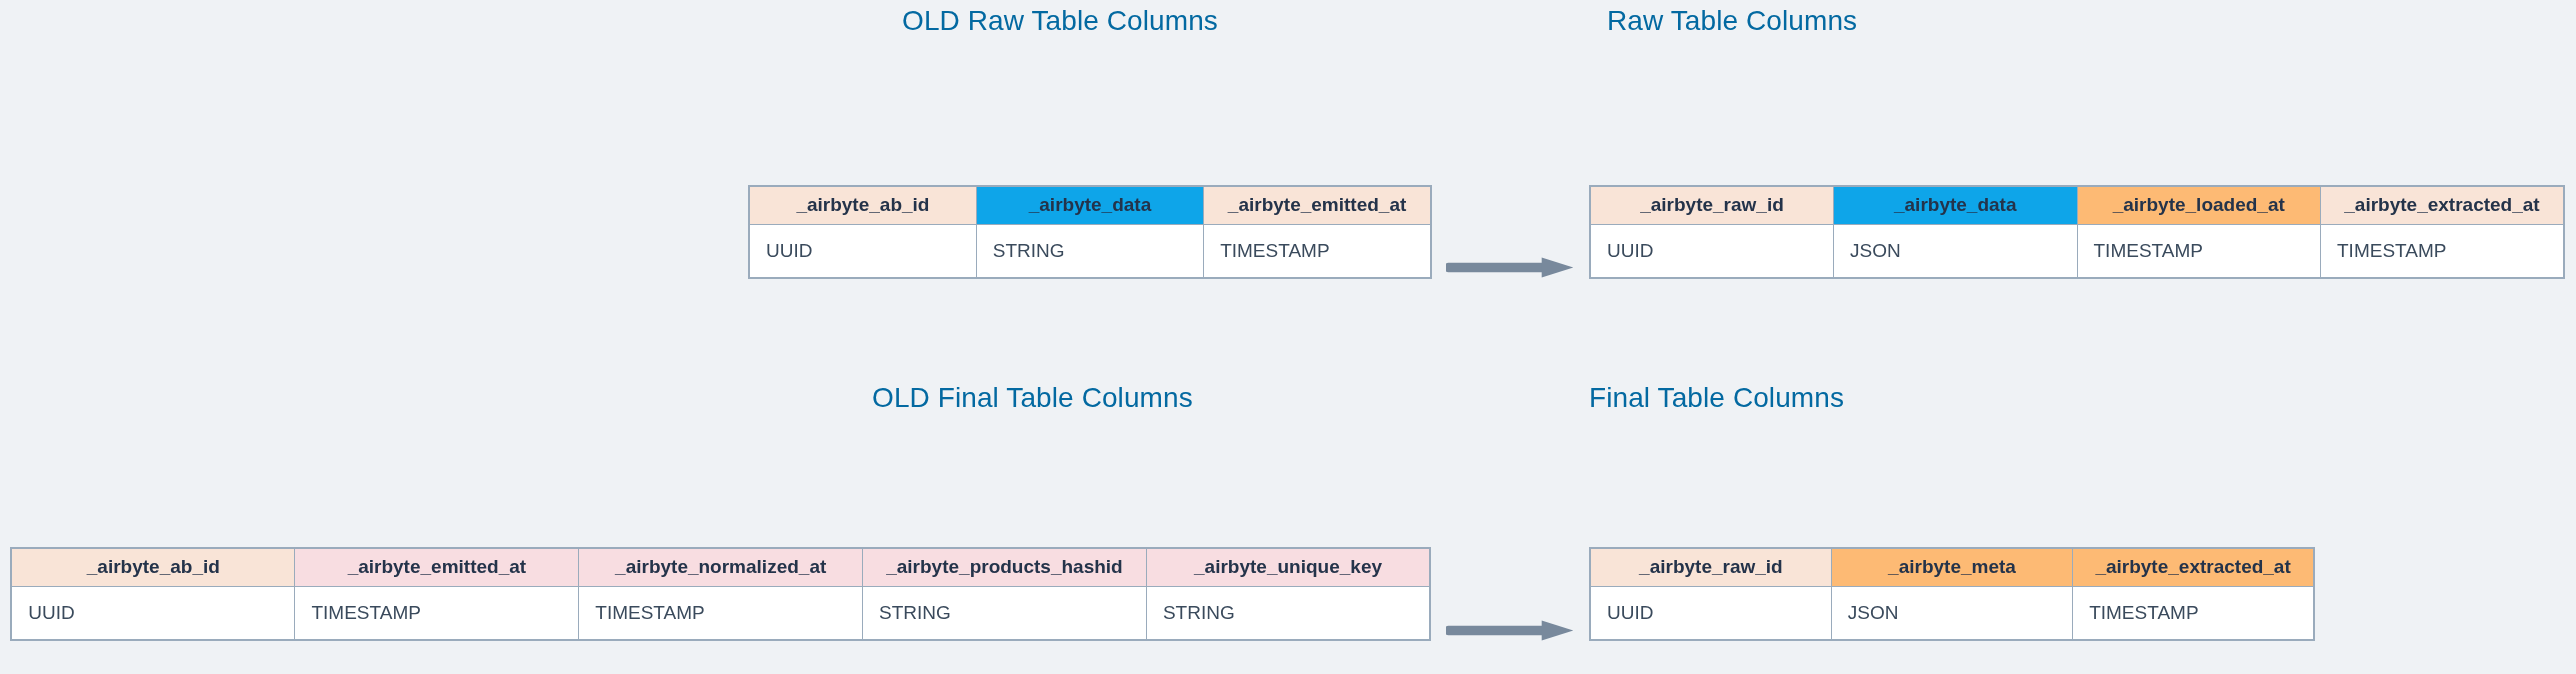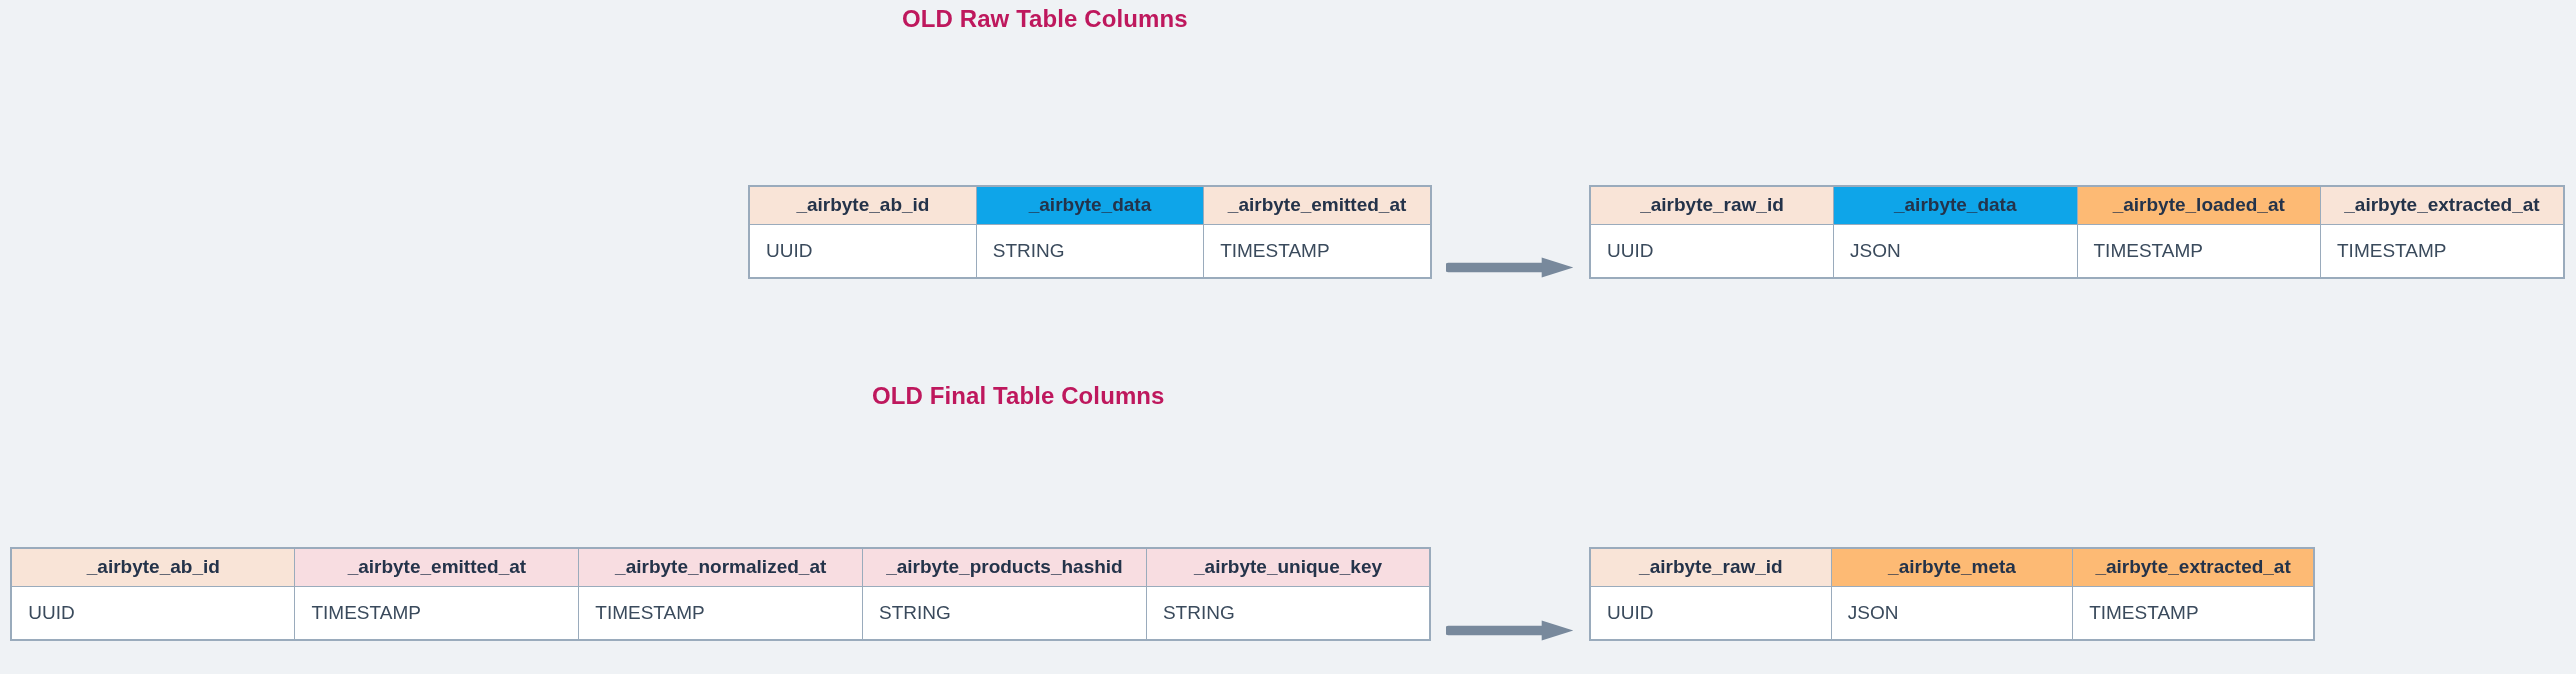--- a/index.html
+++ b/index.html
@@ -8,24 +8,24 @@
     background:#eff2f5;
     font-family:"Liberation Sans","DejaVu Sans",sans-serif;
     color:#27374a;
     overflow:hidden;
     position:relative;
   }
   .canvas{position:relative;width:2576px;height:675px;}
 
   .title{
     position:absolute;
-    font-size:24px;
-    font-weight:700;
+    font-size:28px;
+    font-weight:400;
     letter-spacing:0.1px;
-    color:#be185d;
+    color:#0369a1;
     white-space:nowrap;
     line-height:1;
   }
 
   .tbl{
     position:absolute;
     border-collapse:collapse;
     table-layout:fixed;
     background:#ffffff;
     border:2.9px solid #9aabbc;
@@ -62,20 +62,21 @@
   .arrow{position:absolute;}
   .arrow svg{display:block;}
 </style>
 </head>
 <body>
 
 <div class="canvas">
 
   <div class="title" style="left:902px;top:7.3px;">OLD Raw Table Columns</div>
 
+  <div class="title" style="left:1607px;top:7.3px;">Raw Table Columns</div>
 
   <table class="tbl" id="tbl-raw-old" style="left:748px;top:185px;width:684px;">
       <tbody>
     <tr class="hdr">
           <td class="f-peach">_airbyte_ab_id</td>
           <td class="f-white">_airbyte_data</td>
           <td class="f-peach">_airbyte_emitted_at</td>
         </tr>
     <tr class="typ">
           <td class="f-white">UUID</td>
@@ -104,20 +105,21 @@
           <td class="f-white">UUID</td>
           <td class="f-peach">JSON</td>
           <td class="f-white">TIMESTAMP</td>
           <td class="f-white">TIMESTAMP</td>
         </tr>
   </tbody>
     </table>
 
   <div class="title" style="left:872px;top:384px;">OLD Final Table Columns</div>
 
+  <div class="title" style="left:1589px;top:384px;">Final Table Columns</div>
 
   <table class="tbl" id="tbl-final-old" style="left:10.2px;top:547px;width:1421px;">
       <tbody>
     <tr class="hdr">
           <td class="f-peach">_airbyte_ab_id</td>
           <td class="f-pink">_airbyte_emitted_at</td>
           <td class="f-pink">_airbyte_normalized_at</td>
           <td class="f-pink">_airbyte_products_hashid</td>
           <td class="f-pink">_airbyte_unique_key</td>
         </tr>

